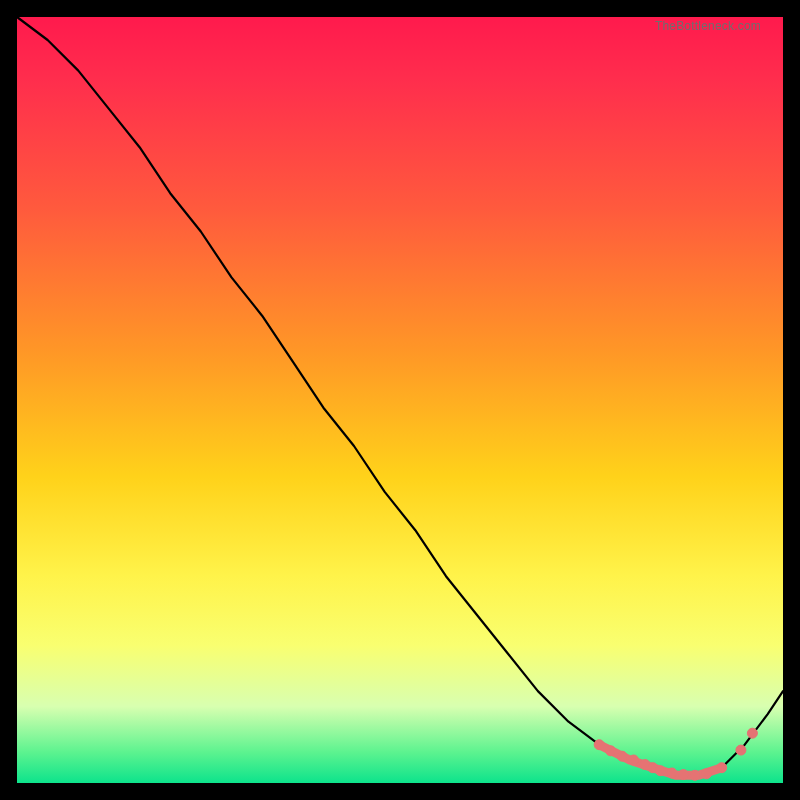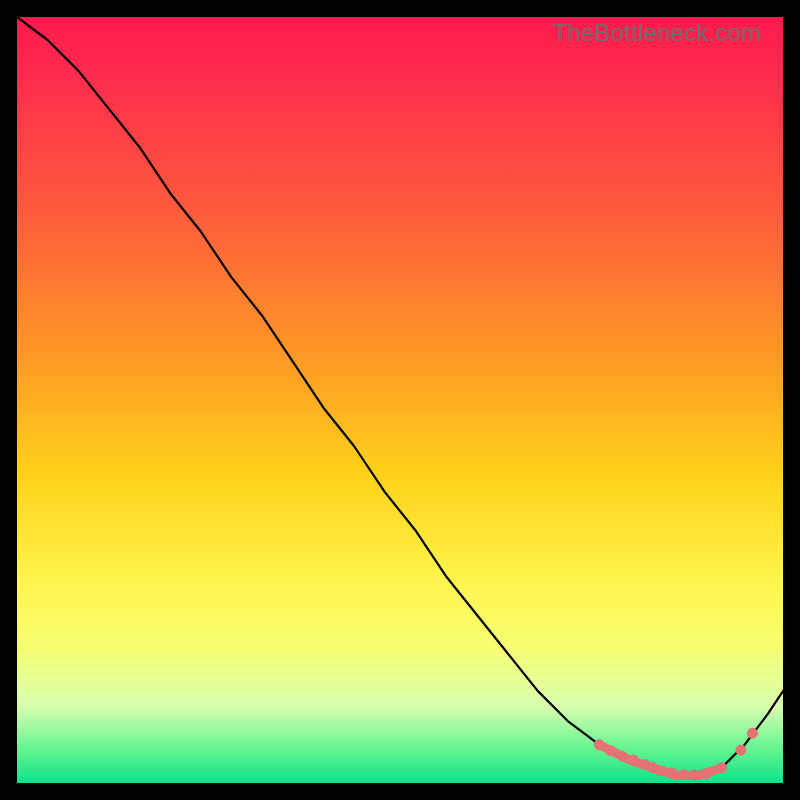--- a/index.html
+++ b/index.html
@@ -38,21 +38,21 @@
       #d8ffb0 90%,
       #5cf38f 96%,
       #0de38c 100%
     );
   }
   .watermark {
     position: absolute;
     top: 2px;
     right: 22px;
     color: #6e6e6e;
-    font-size: 24px;
+    font-size: 12px;
     font-weight: 500;
     letter-spacing: 0.2px;
     user-select: none;
   }
   svg.curve {
     position: absolute;
     left: 0;
     top: 0;
     width: 766px;
     height: 766px;

